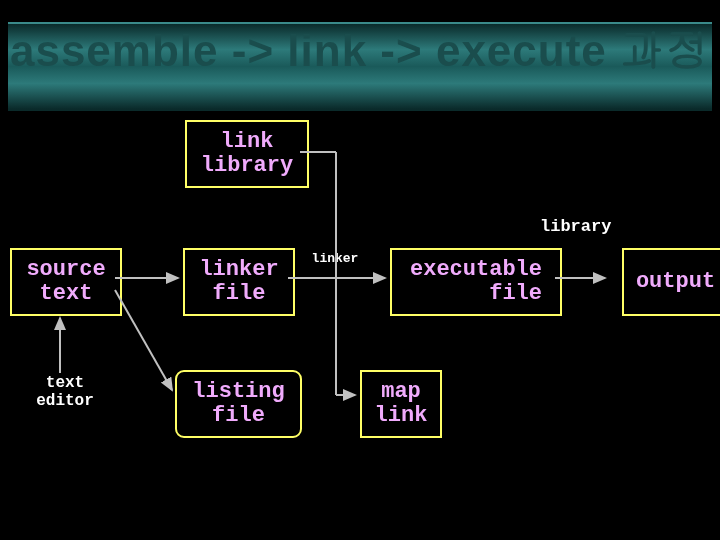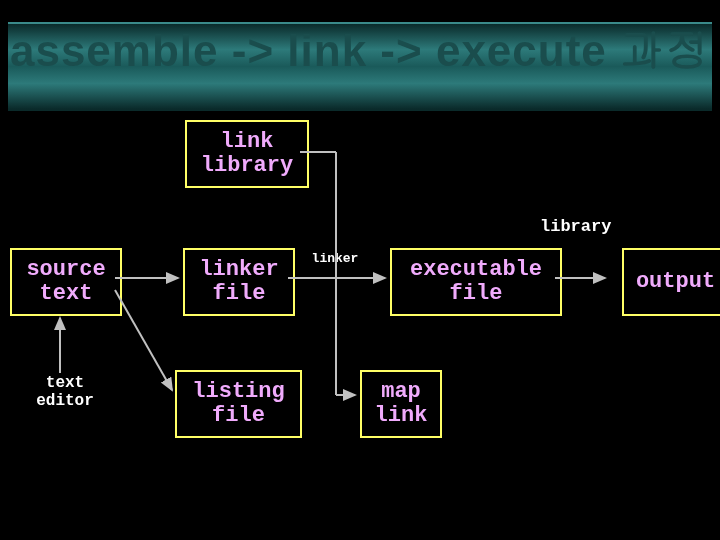--- a/index.html
+++ b/index.html
@@ -73,24 +73,24 @@
 
 <div class="box" style="left:185px; top:120px; width:112px; height:60px;">link
 library</div>
 
 <div class="box" style="left:10px; top:248px; width:100px; height:60px;">source
 text</div>
 
 <div class="box" style="left:183px; top:248px; width:100px; height:60px;">linker
 file</div>
 
-<div class="box" style="left:175px; top:370px; width:115px; height:60px;">listing
+<div class="box" style="left:175px; top:370px; width:115px; height:60px;border-radius:9px;">listing
 file</div>
 
-<div class="box" style="left:390px; top:248px; width:160px; height:60px;">executable
+<div class="box" style="left:390px; top:248px; width:160px; height:60px;text-align:right;">executable
 file</div>
 
 <div class="box" style="left:360px; top:370px; width:70px; height:60px;">map
 link</div>
 
 <div class="box" style="left:610px; top:248px; width:95px; height:60px;margin-left:12px;">output</div>
 
 <div class="label" style="left:25px; top:375px; width:80px;">text
 editor</div>
 <div class="label" style="left:300px; top:252px; width:70px; font-size:13px;">linker</div>

